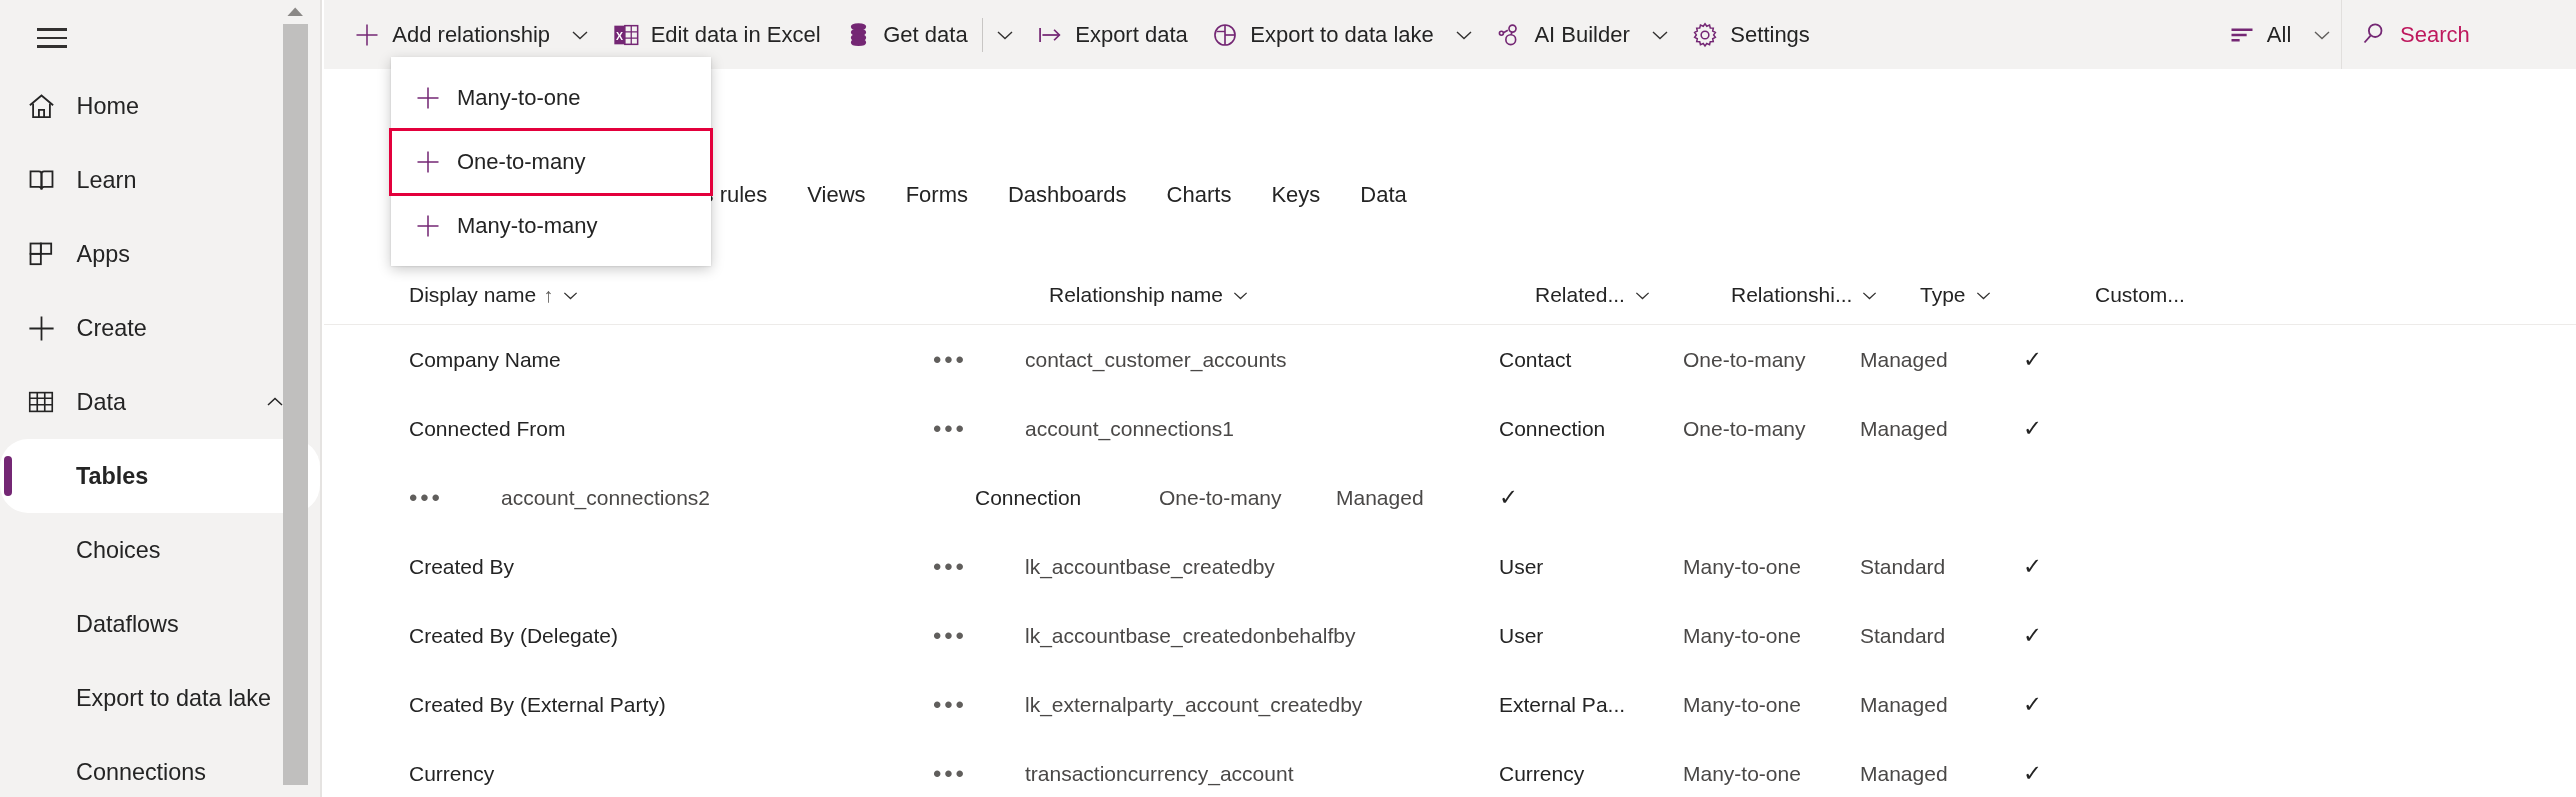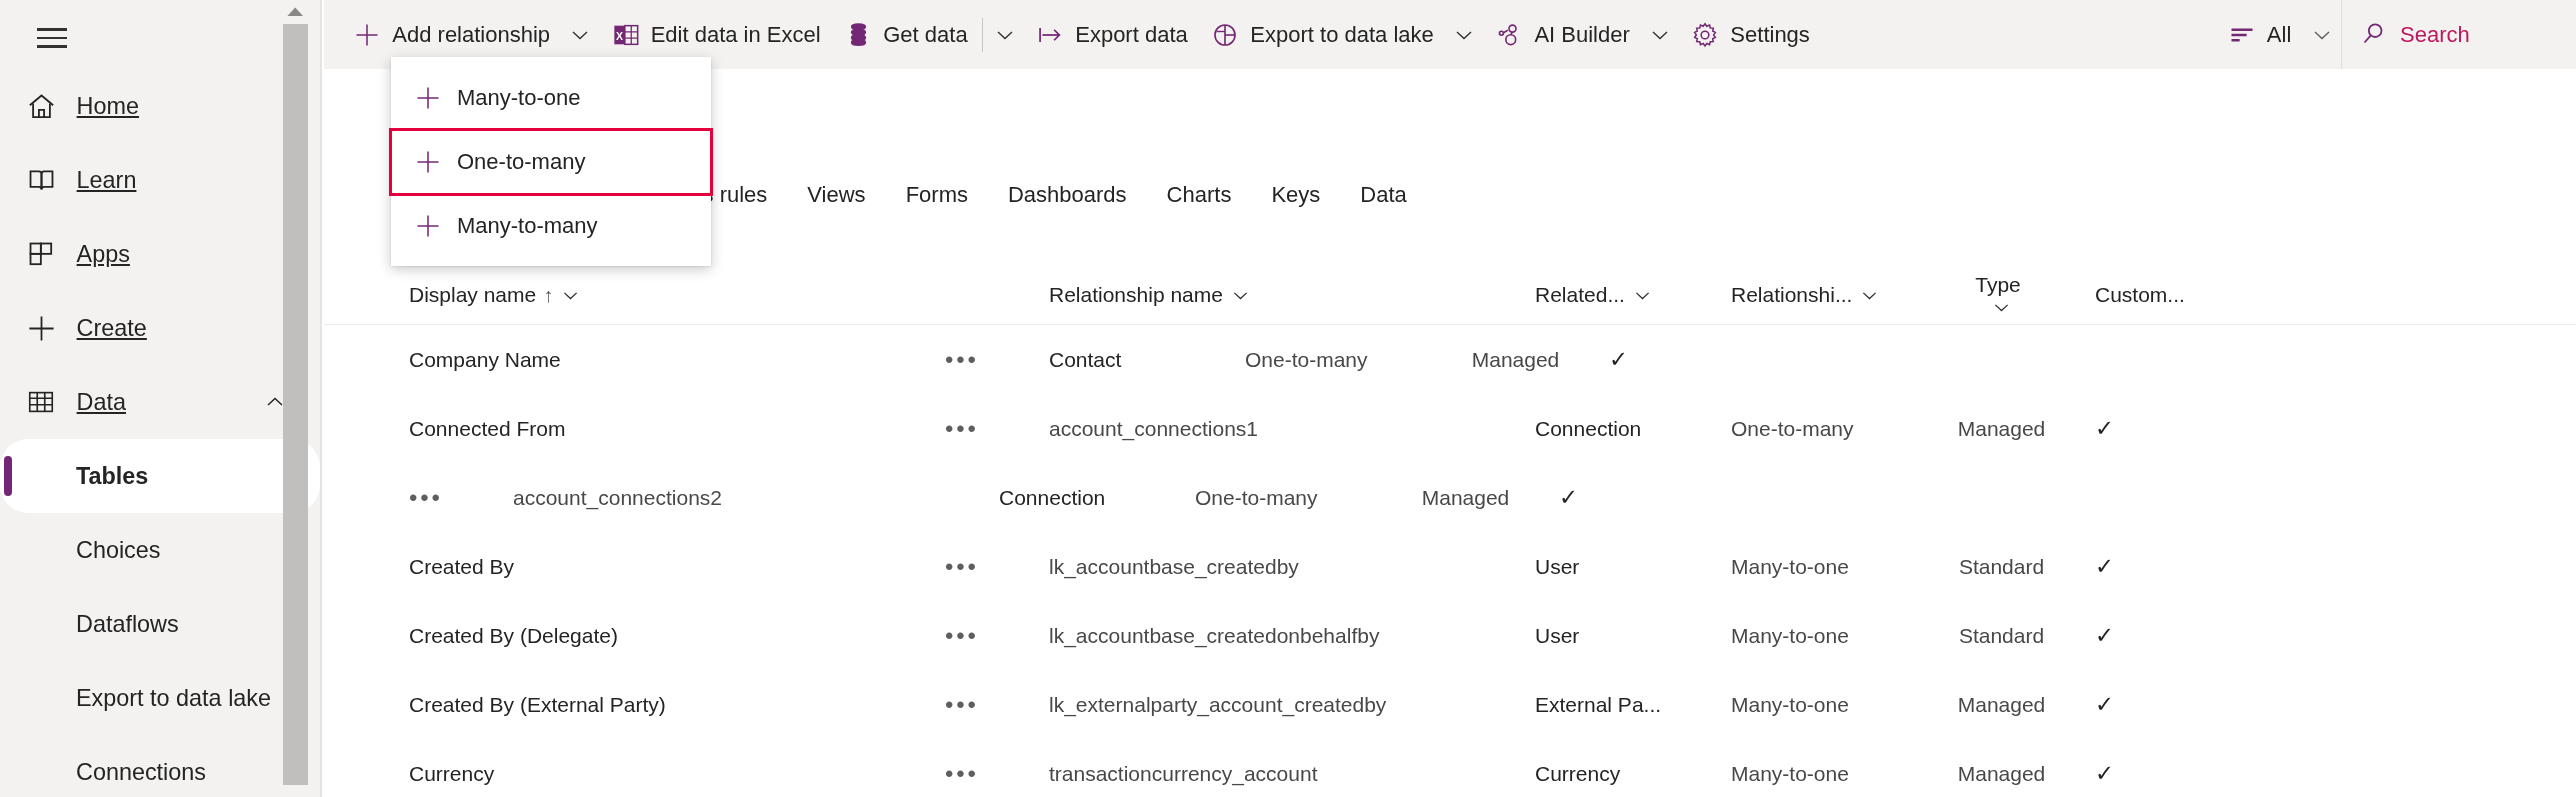--- a/index.html
+++ b/index.html
@@ -58,21 +58,21 @@
     cursor: pointer;
     color: #242424;
     font-size: 23.4px;
   }
   .nav-item .nav-icon {
     width: 40px; height: 40px;
     display: flex; align-items: center; justify-content: center;
     margin-right: 15.6px;
     flex: 0 0 auto;
   }
-  .nav-item .nav-label { white-space: nowrap; text-decoration: underline; }
+  .nav-item .nav-label { white-space: nowrap; }
   .nav-item .chev {
     position: absolute;
     right: 33px; top: 50%;
     transform: translateY(-50%);
     width: 24px; height: 24px;
   }
 
   .sub-item {
     position: relative;
     height: 74px;
@@ -226,31 +226,30 @@
   }
   .th .th-label { margin-right: 7px; }
   .th .sort-asc { margin-right: 7px; font-size: 20px; color: #605e5c; }
   .th .hdr-chev { width: 21px; height: 21px; flex: 0 0 auto; }
 
   .c-display { width: 524px; }
   .c-dots    { width: 92px; justify-content: flex-start; }
   .c-relname { width: 474px; }
   .c-related { width: 184px; }
   .c-reltype { width: 177px; }
-  .c-type    { width: 163px; flex-direction: column; }
+  .c-type    { width: 163px; }
   .c-custom  { width: 184px; }
 
   .grid-row {
     display: flex;
     align-items: center;
     height: 69px;
     padding-left: 85px;
     cursor: pointer;
     background: #ffffff;
-    gap: 12px;
   }
   .td {
     font-size: 21px;
     color: #242424;
     white-space: nowrap;
     overflow: hidden;
     display: flex;
     align-items: center;
   }
   .td.muted { color: #4a4847; }
@@ -602,20 +601,21 @@
           </span>
         </div>
         <div class="th c-custom">
           <span class="th-label">Custom...</span>
         </div>
       </div>
 
       <div class="grid-row">
         <div class="td c-display">Company Name</div>
         <div class="td c-dots td-dots">•••</div>
+        <div class="td c-relname muted">contact_customer_accounts</div>
         <div class="td c-related">Contact</div>
         <div class="td c-reltype muted">One-to-many</div>
         <div class="td c-type muted">Managed</div>
         <div class="td c-custom check">✓</div>
       </div>
 
       <div class="grid-row">
         <div class="td c-display">Connected From</div>
         <div class="td c-dots td-dots">•••</div>
         <div class="td c-relname muted">account_connections1</div>

